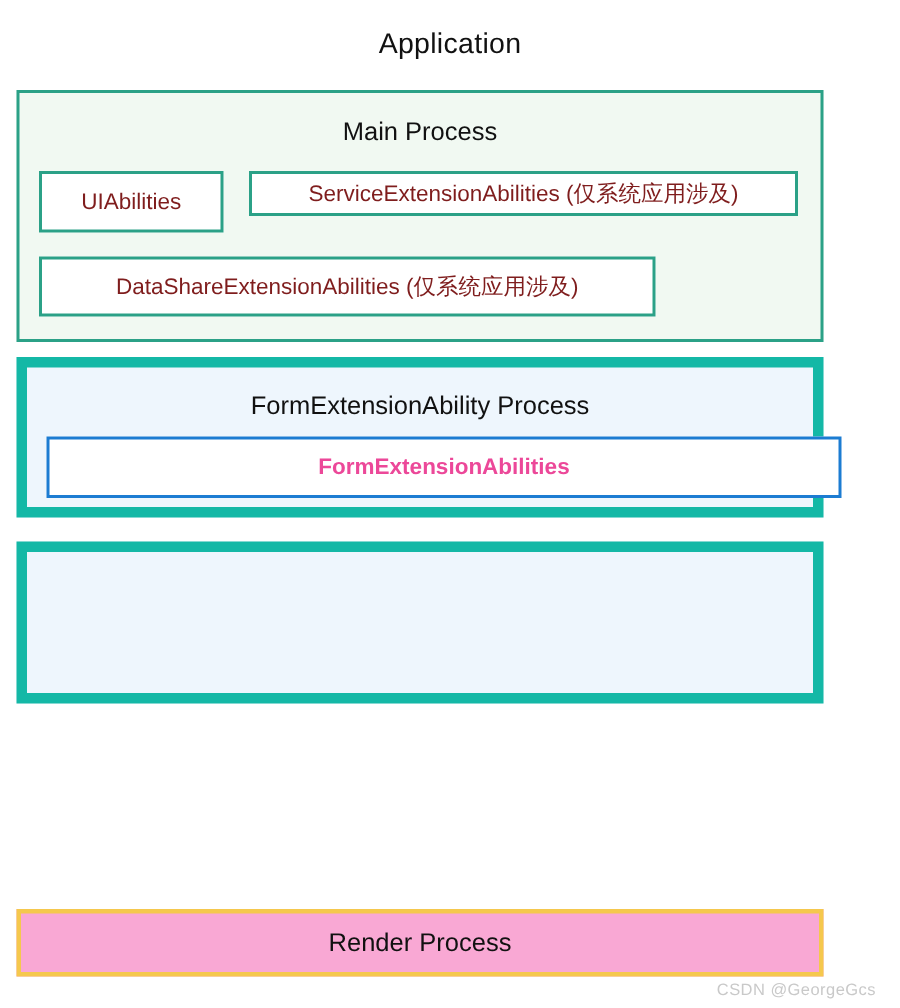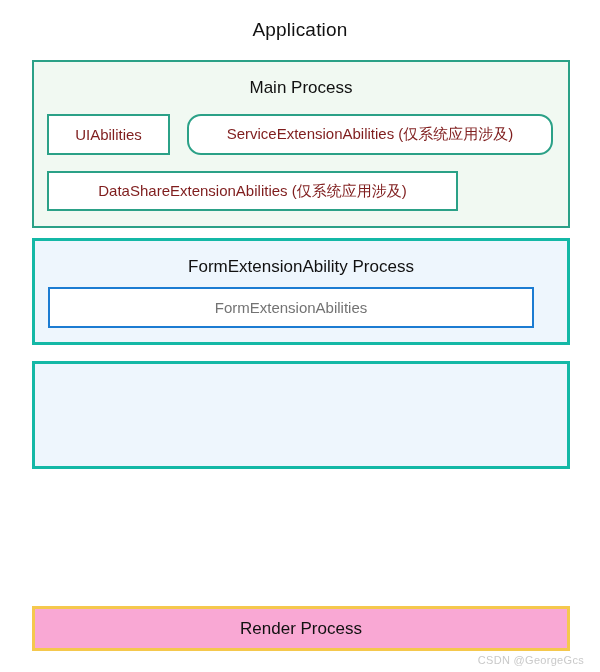--- a/index.html
+++ b/index.html
@@ -21,21 +21,21 @@
     top: 19px;
     left: 0;
     width: 600px;
     text-align: center;
     font-size: 19px;
     letter-spacing: 0.2px;
     color: #111111;
   }
   .section {
     position: absolute;
-    left: 32px;
+    left: 11px;
     width: 538px;
     box-sizing: border-box;
   }
   .section-title {
     text-align: center;
     font-size: 17px;
     color: #111111;
     padding-top: 15px;
     line-height: 22px;
   }
@@ -51,36 +51,37 @@
     border: 2px solid #2ba187;
     display: flex;
     align-items: center;
     justify-content: center;
     font-size: 15px;
     color: #7f1d1d;
   }
   
   .blue-box {
     background: #eef6fd;
-    border: 3px solid #14b8a6;
+    border: 7px solid #14b8a6;
   }
   .blue-inner {
     position: absolute;
     left: 13px;
     top: 46px;
-    width: 486px;
+    width: 530px;
     height: 41px;
     box-sizing: border-box;
     background: #ffffff;
     border: 2px solid #1c7cd2;
     display: flex;
     align-items: center;
     justify-content: center;
     font-size: 15px;
-    color: #737373;
+    color: #ec4899;
+    font-weight: bold;
   }
   
   .yellow-box {
     background: #f9a8d4;
     border: 3px solid #f5c84d;
     display: flex;
     align-items: center;
     justify-content: center;
     font-size: 17px;
     color: #111111;
@@ -97,21 +98,21 @@
 </head>
 <body>
 
 <div id="diagram">
 
   <div class="app-title">Application</div>
 
   <div class="section green-box" style="top: 60px; height: 168px;">
     <div class="section-title">Main Process</div>
     <div class="green-inner" style="left: 13px; top: 52px; width: 123px; height: 41px;">UIAbilities</div>
-    <div class="green-inner" style="left: 153px; top: 52px; width: 366px; height: 41px; border-radius: 14px;">ServiceExtensionAbilities (仅系统应用涉及)</div>
+    <div class="green-inner" style="left: 153px; top: 52px; width: 366px; height: 30px;">ServiceExtensionAbilities (仅系统应用涉及)</div>
     <div class="green-inner" style="left: 13px; top: 109px; width: 411px; height: 40px;">DataShareExtensionAbilities (仅系统应用涉及)</div>
   </div>
 
   <div class="section blue-box" style="top: 238px; height: 107px;">
     <div class="section-title">FormExtensionAbility Process</div>
     <div class="blue-inner">FormExtensionAbilities</div>
   </div>
 
   <div class="section blue-box" style="top: 361px; height: 108px;">
   </div>

